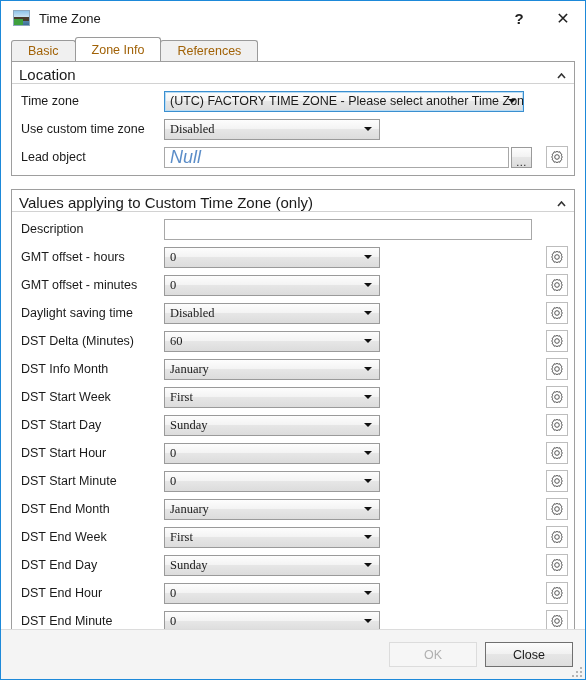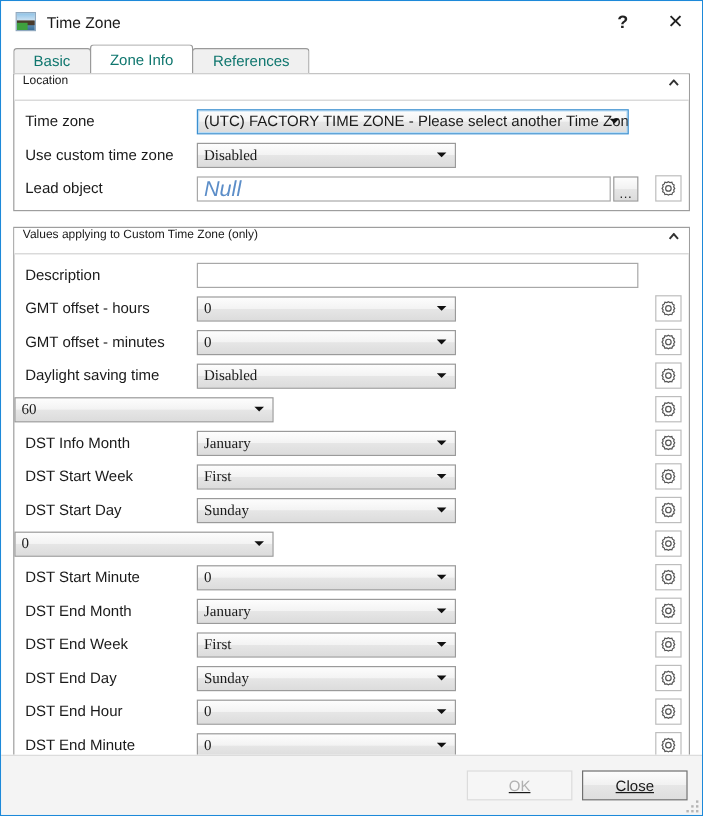--- a/index.html
+++ b/index.html
@@ -100,21 +100,21 @@
   .tab {
     height: 21px;
     line-height: 21px;
     padding: 0 16px 0 16px;
     margin-right: -1px;
     border: 1px solid #9a9a9a;
     border-bottom: none;
     border-radius: 3px 3px 0 0;
     background: #f0f0f0;
     font-size: 12.5px;
-    color: #0f766e;
+    color: #a16207;
     box-sizing: border-box;
     position: relative;
     z-index: 1;
     margin-top: 20px;
   }
   .tab.selected {
     background: #ffffff;
     height: 24px;
     line-height: 24px;
     z-index: 3;
@@ -134,26 +134,26 @@
   .group {
     border: 1px solid #9e9e9e;
     box-sizing: border-box;
     background: #ffffff;
   }
   .group + .group { margin-top: 13px; }
 
   .group-header {
     height: 22px;
     display: flex;
-    align-items: flex-start;
+    align-items: flex-end;
     padding: 0 6px 0 7px;
     box-sizing: border-box;
     border-bottom: 1px solid #d2d2d2;
     background: #ffffff;
-    font-size: 10px;
+    font-size: 15px;
     color: #1a1a1a;
   }
   .group-header .ghtitle { flex: 1 1 auto; }
   .chevron {
     width: 14px;
     height: 14px;
     display: flex;
     align-items: center;
     justify-content: center;
     color: #333;
@@ -266,21 +266,20 @@
     flex: 0 0 50px;
     height: 50px;
     background: #f4f4f4;
     border-top: 1px solid #dcdcdc;
     display: flex;
     align-items: center;
     justify-content: flex-end;
     padding-right: 12px;
     box-sizing: border-box;
     position: relative;
-    text-decoration: underline;
   }
   .btn {
     width: 88px;
     height: 25px;
     border: 1px solid #adadad;
     box-sizing: border-box;
     background: linear-gradient(#fcfcfc 0%, #f1f1f1 48%, #e6e6e6 50%, #dedede 100%);
     display: flex;
     align-items: center;
     justify-content: center;
@@ -423,20 +422,21 @@
           </div>
           <div class="gear-btn">
             <svg width="14" height="14" viewBox="0 0 14 14">
                 <path d="M7 1.4 L8.3 2.1 L9.9 1.8 L10.4 3.3 L11.8 4.2 L11.4 5.7 L12.3 7 L11.4 8.3 L11.8 9.8 L10.4 10.7 L9.9 12.2 L8.3 11.9 L7 12.6 L5.7 11.9 L4.1 12.2 L3.6 10.7 L2.2 9.8 L2.6 8.3 L1.7 7 L2.6 5.7 L2.2 4.2 L3.6 3.3 L4.1 1.8 L5.7 2.1 Z" fill="none" stroke="#555" stroke-width="1"></path>
                 <circle cx="7" cy="7" r="2.3" fill="none" stroke="#555" stroke-width="1"></circle>
               </svg>
           </div>
         </div>
 
         <div class="row">
+          <div class="label">DST Delta (Minutes)</div>
           <div class="combo w-small">
             <span>60</span>
             <span class="arrow"></span>
           </div>
           <div class="gear-btn">
             <svg width="14" height="14" viewBox="0 0 14 14">
                 <path d="M7 1.4 L8.3 2.1 L9.9 1.8 L10.4 3.3 L11.8 4.2 L11.4 5.7 L12.3 7 L11.4 8.3 L11.8 9.8 L10.4 10.7 L9.9 12.2 L8.3 11.9 L7 12.6 L5.7 11.9 L4.1 12.2 L3.6 10.7 L2.2 9.8 L2.6 8.3 L1.7 7 L2.6 5.7 L2.2 4.2 L3.6 3.3 L4.1 1.8 L5.7 2.1 Z" fill="none" stroke="#555" stroke-width="1"></path>
                 <circle cx="7" cy="7" r="2.3" fill="none" stroke="#555" stroke-width="1"></circle>
               </svg>
           </div>
@@ -478,20 +478,21 @@
           </div>
           <div class="gear-btn">
             <svg width="14" height="14" viewBox="0 0 14 14">
                 <path d="M7 1.4 L8.3 2.1 L9.9 1.8 L10.4 3.3 L11.8 4.2 L11.4 5.7 L12.3 7 L11.4 8.3 L11.8 9.8 L10.4 10.7 L9.9 12.2 L8.3 11.9 L7 12.6 L5.7 11.9 L4.1 12.2 L3.6 10.7 L2.2 9.8 L2.6 8.3 L1.7 7 L2.6 5.7 L2.2 4.2 L3.6 3.3 L4.1 1.8 L5.7 2.1 Z" fill="none" stroke="#555" stroke-width="1"></path>
                 <circle cx="7" cy="7" r="2.3" fill="none" stroke="#555" stroke-width="1"></circle>
               </svg>
           </div>
         </div>
 
         <div class="row">
+          <div class="label">DST Start Hour</div>
           <div class="combo w-small">
             <span>0</span>
             <span class="arrow"></span>
           </div>
           <div class="gear-btn">
             <svg width="14" height="14" viewBox="0 0 14 14">
                 <path d="M7 1.4 L8.3 2.1 L9.9 1.8 L10.4 3.3 L11.8 4.2 L11.4 5.7 L12.3 7 L11.4 8.3 L11.8 9.8 L10.4 10.7 L9.9 12.2 L8.3 11.9 L7 12.6 L5.7 11.9 L4.1 12.2 L3.6 10.7 L2.2 9.8 L2.6 8.3 L1.7 7 L2.6 5.7 L2.2 4.2 L3.6 3.3 L4.1 1.8 L5.7 2.1 Z" fill="none" stroke="#555" stroke-width="1"></path>
                 <circle cx="7" cy="7" r="2.3" fill="none" stroke="#555" stroke-width="1"></circle>
               </svg>
           </div>

